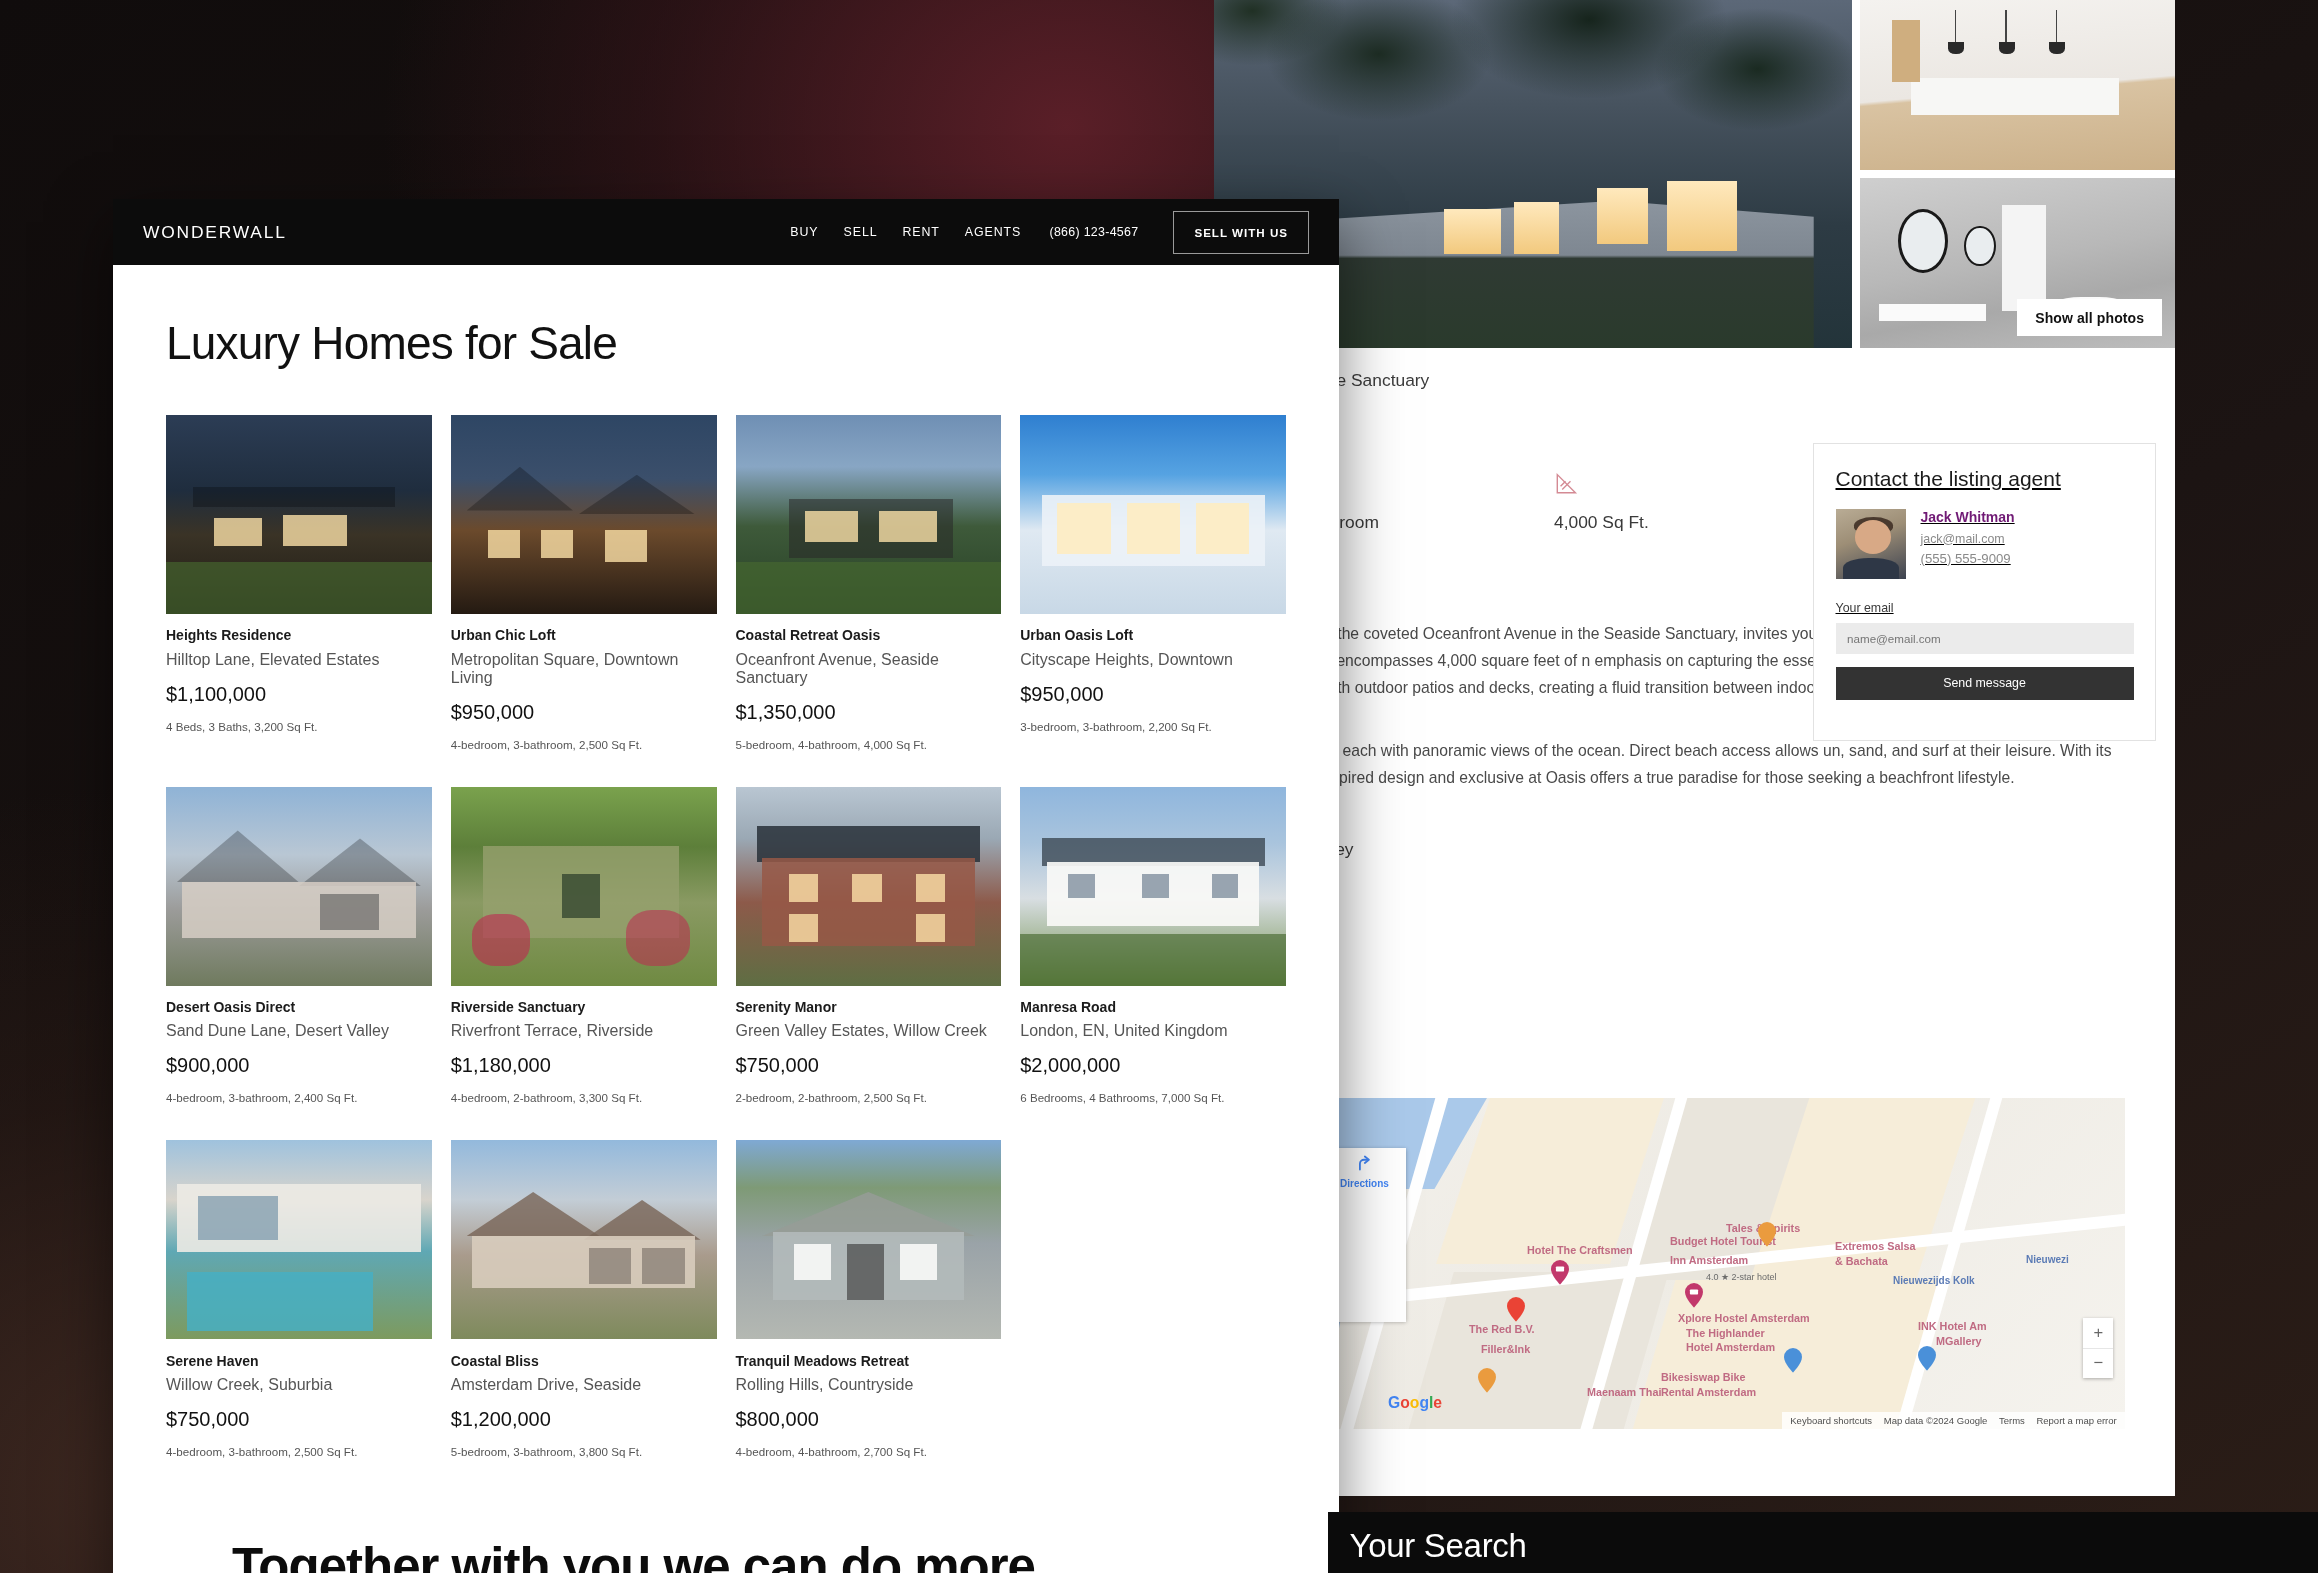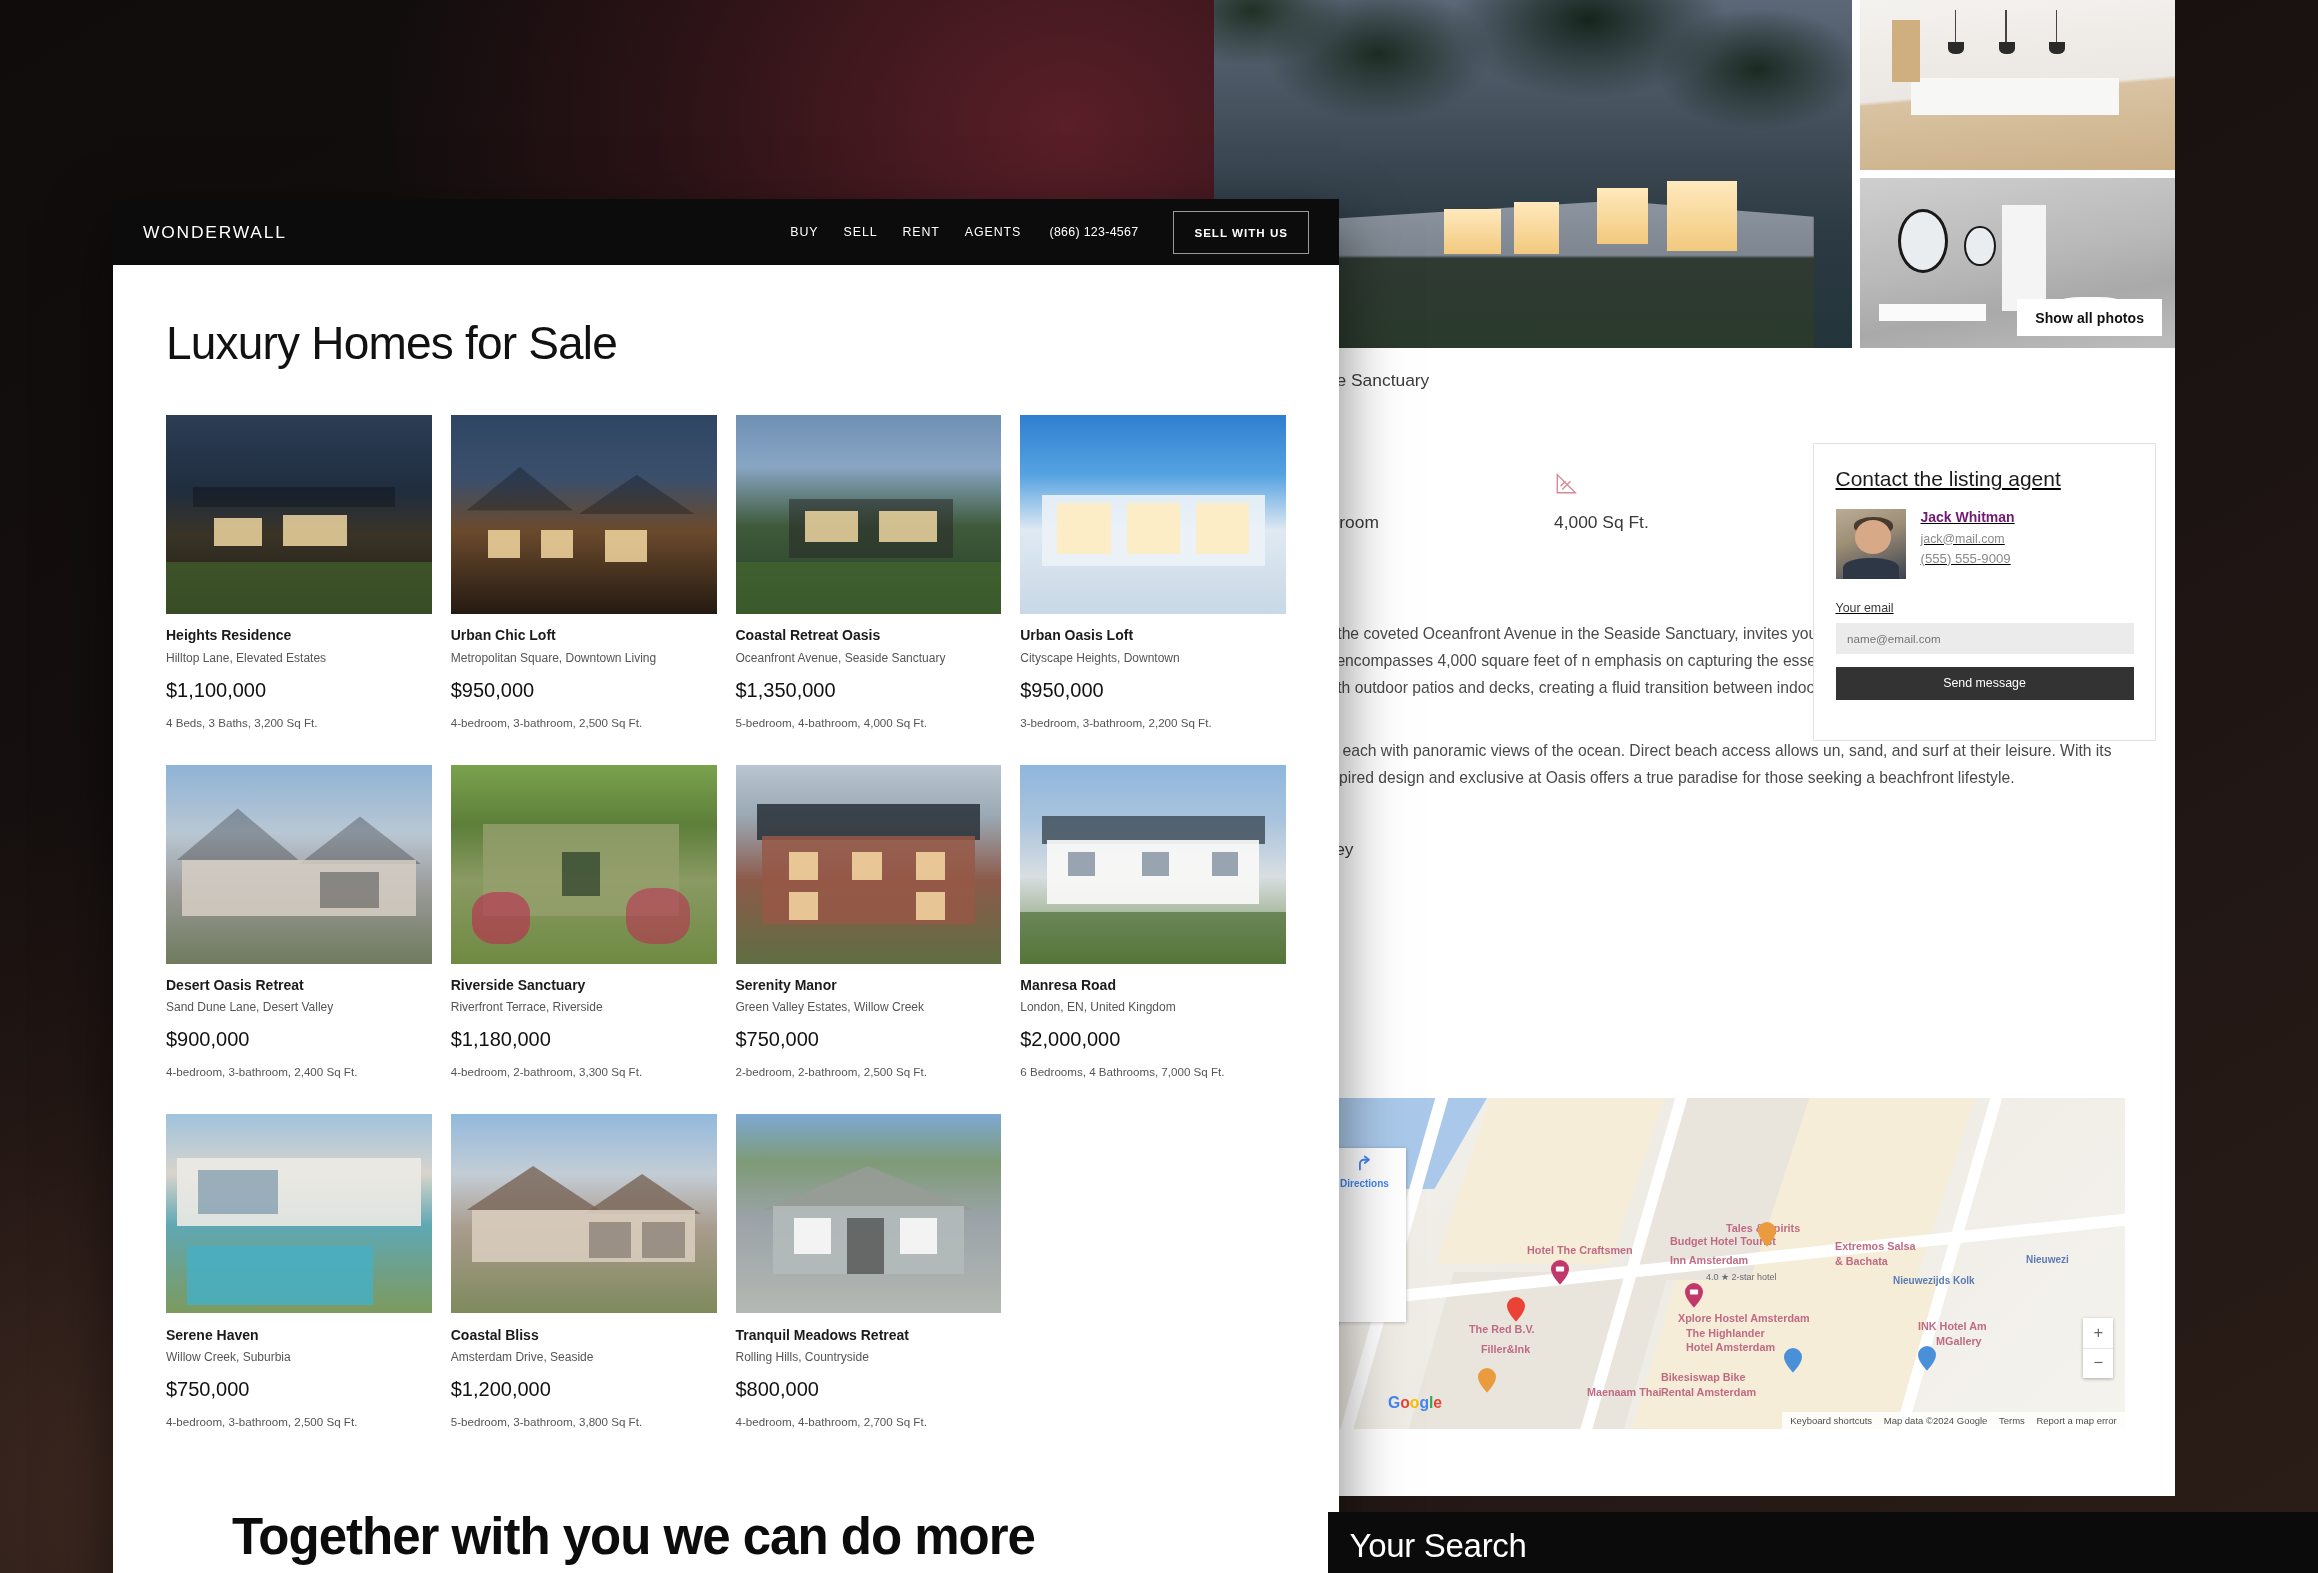--- a/index.html
+++ b/index.html
@@ -186,21 +186,21 @@
   .listing-inner { padding: 51px 53px 0 53px; }
   .page-title { font-size:46px; font-weight:400; color:#111; letter-spacing:-0.8px; }
   .grid {
     margin-top:45px;
     display:grid; grid-template-columns: repeat(4, 1fr);
     column-gap: 19px; row-gap: 36px;
   }
   .card { cursor:pointer; }
   .card-img { width:100%; height:199px; position:relative; overflow:hidden; }
   .card-name { font-size:14px; font-weight:700; color:#1b1b1b; margin-top:13.2px; }
-  .card-addr { font-size:12px; color:#555; margin-top:7.5px; }
+  .card-addr { font-size:16px; color:#555; margin-top:7.5px; }
   .card-price{ font-size:20px; color:#111; margin-top:14px; font-weight:400;}
   .card-meta { font-size:11.6px; color:#555; margin-top:14px; }
 
   .together {
     margin-top: 79px; padding-left: 66px;
     font-size: 51px; font-weight:700; color:#0c0c0c; letter-spacing:-1px;
   }
 
   
   .p1{background:linear-gradient(180deg,#2c3d55 0%,#1f2d3e 38%,#3a3326 60%,#1d1a13 100%);}
@@ -494,21 +494,21 @@
         <div class="card-meta">3-bedroom, 3-bathroom, 2,200 Sq Ft.</div>
       </div>
 
       <div class="card">
         <div class="card-img p5">
           <div class="roof" style="left:4%;top:22%;width:46%;height:26%;clip-path:polygon(50% 0,100% 100%,0 100%);"></div>
           <div class="roof" style="left:50%;top:26%;width:46%;height:24%;clip-path:polygon(50% 0,100% 100%,0 100%);"></div>
           <div class="wall" style="left:6%;top:48%;width:88%;height:28%;background:rgba(214,206,196,.85);"></div>
           <div class="win" style="left:58%;top:54%;width:22%;height:18%;background:rgba(90,90,90,.6);"></div>
         </div>
-        <div class="card-name">Desert Oasis Retreat</div>
+        <div class="card-name">Desert Oasis Direct</div>
         <div class="card-addr">Sand Dune Lane, Desert Valley</div>
         <div class="card-price">$900,000</div>
         <div class="card-meta">4-bedroom, 3-bathroom, 2,400 Sq Ft.</div>
       </div>
 
       <div class="card">
         <div class="card-img p6">
           <div class="wall" style="left:12%;top:30%;width:74%;height:46%;background:rgba(150,160,110,.8);"></div>
           <div style="position:absolute;left:8%;top:64%;width:22%;height:26%;background:rgba(190,40,80,.6);border-radius:40%;"></div>
           <div style="position:absolute;left:66%;top:62%;width:24%;height:28%;background:rgba(190,40,80,.55);border-radius:40%;"></div>

